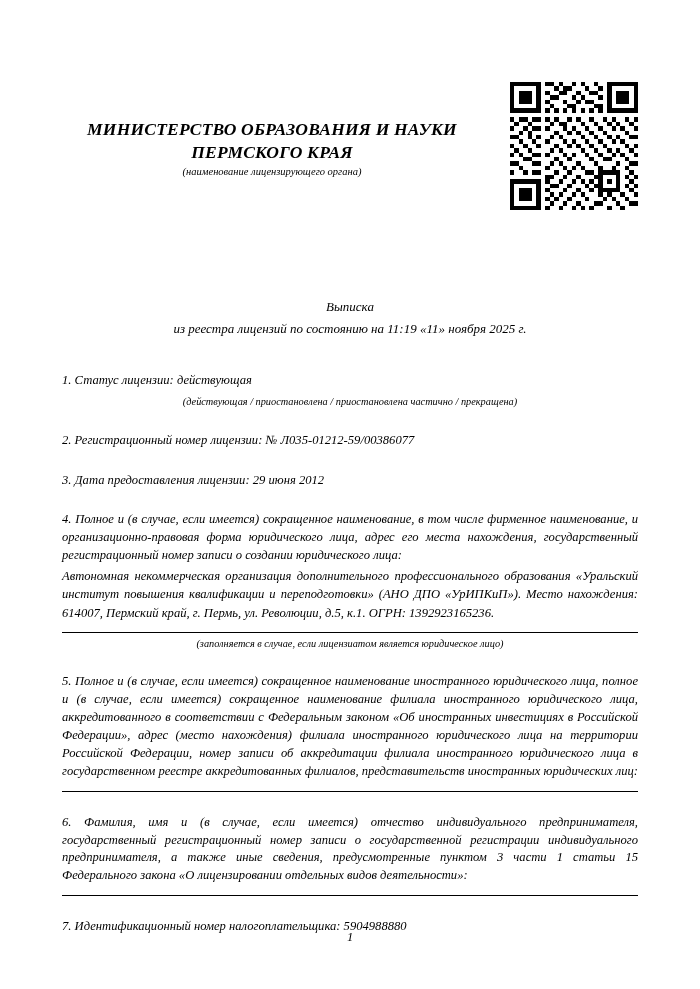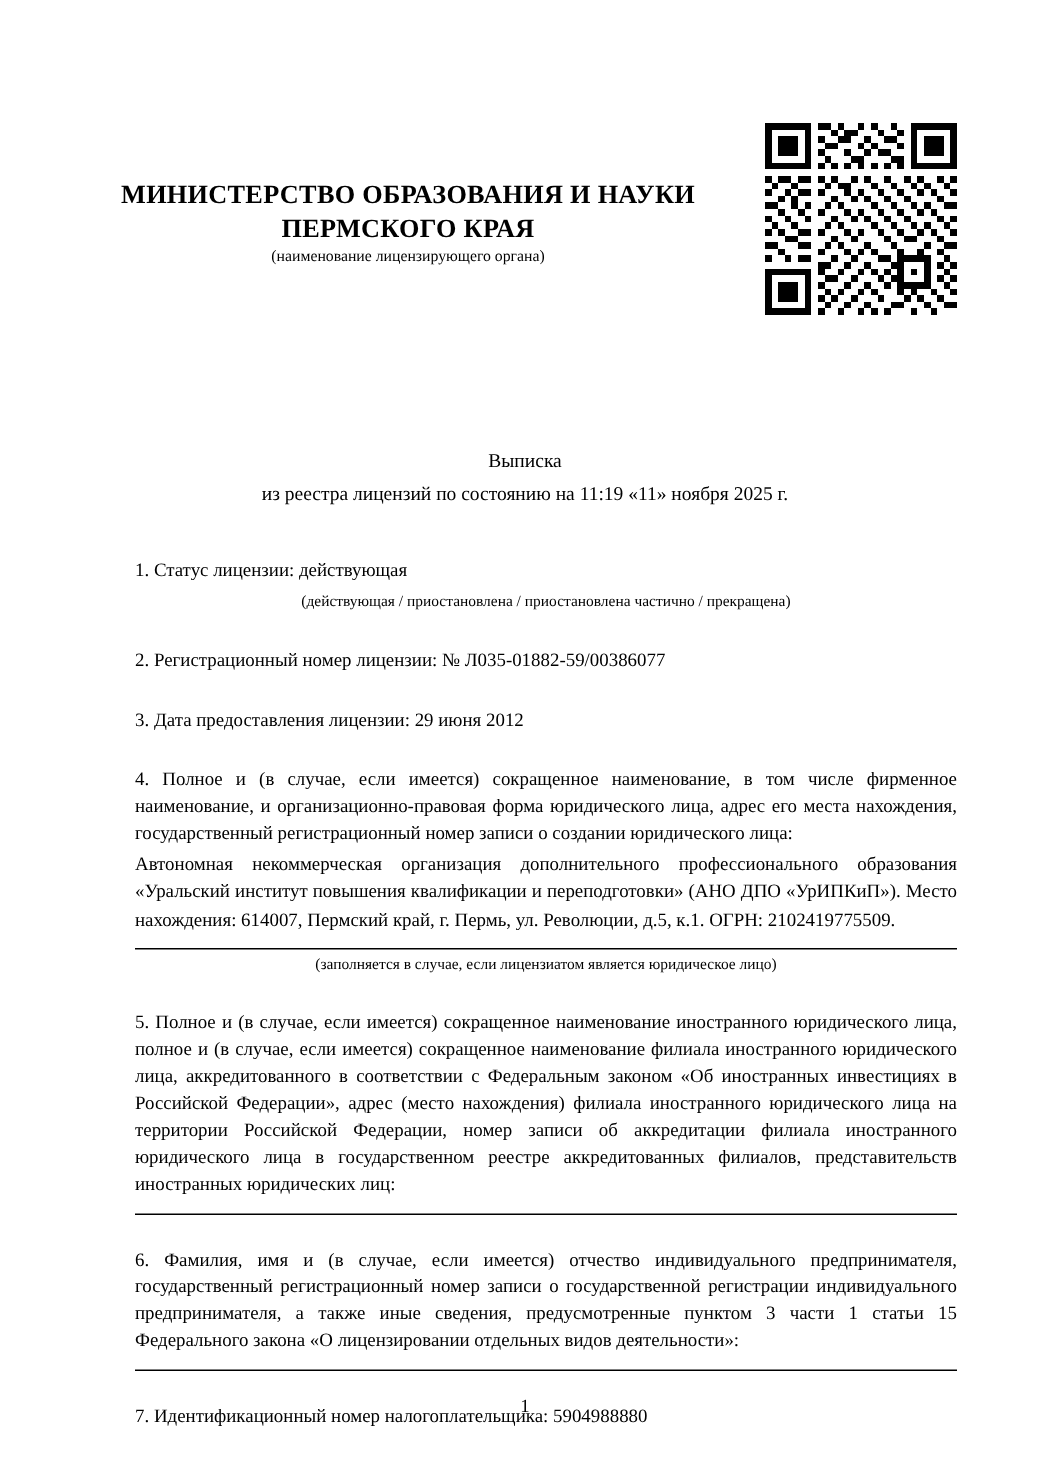--- a/index.html
+++ b/index.html
@@ -14,20 +14,21 @@
     font-family: "Liberation Serif", serif;
     color: #000000;
     overflow: hidden;
   }
   .page {
     position: relative;
     width: 700px;
     height: 989px;
     box-sizing: border-box;
     padding: 0 62px;
+    font-style: italic;
   }
   .qr {
     position: absolute;
     top: 82px;
     right: 62px;
     width: 128px;
     height: 128px;
   }
   .qr svg { display: block; }
 
@@ -53,21 +54,20 @@
     font-size: 13px;
     line-height: 1.5;
   }
   .doc-title .t2 { margin-top: 2px; }
 
   .section {
     margin-top: 22px;
     font-size: 12.6px;
     line-height: 1.42;
     text-align: justify;
-    margin-left: 28px;
   }
   .section.first { margin-top: 34px; }
   .note {
     text-align: center;
     font-size: 10.3px;
     margin-top: 5px;
   }
   .note.tight { margin-top: 4px; }
   .body-block {
     margin-top: 2px;
@@ -365,30 +365,30 @@
     <div class="t1">Выписка</div>
     <div class="t2">из реестра лицензий по состоянию на 11:19 «11» ноября 2025 г.</div>
   </div>
 
   <div class="section first">
     <div>1. Статус лицензии: действующая</div>
     <div class="note">(действующая / приостановлена / приостановлена частично / прекращена)</div>
   </div>
 
   <div class="section">
-    <div>2. Регистрационный номер лицензии: № Л035-01882-59/00386077</div>
+    <div>2. Регистрационный номер лицензии: № Л035-01212-59/00386077</div>
   </div>
 
   <div class="section">
     <div>3. Дата предоставления лицензии: 29 июня 2012</div>
   </div>
 
   <div class="section">
     <div>4. Полное и (в случае, если имеется) сокращенное наименование, в том числе фирменное наименование, и организационно-правовая форма юридического лица, адрес его места нахождения, государственный регистрационный номер записи о создании юридического лица:</div>
-    <div class="body-block">Автономная некоммерческая организация дополнительного профессионального образования «Уральский институт повышения квалификации и переподготовки» (АНО ДПО «УрИПКиП»). Место нахождения: 614007, Пермский край, г. Пермь, ул. Революции, д.5, к.1. ОГРН: 2102419775509.</div>
+    <div class="body-block">Автономная некоммерческая организация дополнительного профессионального образования «Уральский институт повышения квалификации и переподготовки» (АНО ДПО «УрИПКиП»). Место нахождения: 614007, Пермский край, г. Пермь, ул. Революции, д.5, к.1. ОГРН: 1392923165236.</div>
     <hr class="rule">
     <div class="note tight">(заполняется в случае, если лицензиатом является юридическое лицо)</div>
   </div>
 
   <div class="section">
     <div>5. Полное и (в случае, если имеется) сокращенное наименование иностранного юридического лица, полное и (в случае, если имеется) сокращенное наименование филиала иностранного юридического лица, аккредитованного в соответствии с Федеральным законом «Об иностранных инвестициях в Российской Федерации», адрес (место нахождения) филиала иностранного юридического лица на территории Российской Федерации, номер записи об аккредитации филиала иностранного юридического лица в государственном реестре аккредитованных филиалов, представительств иностранных юридических лиц:</div>
     <hr class="rule">
   </div>
 
   <div class="section">

